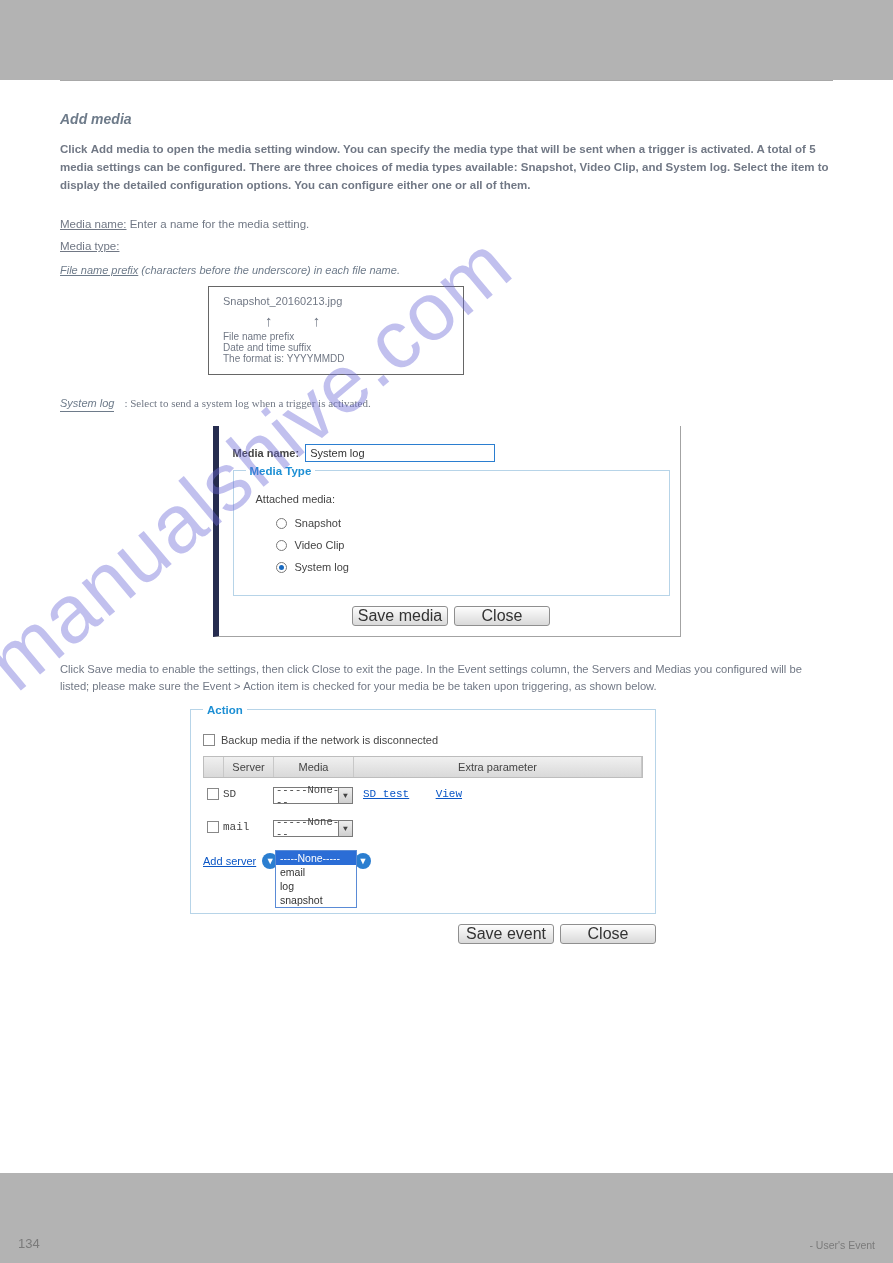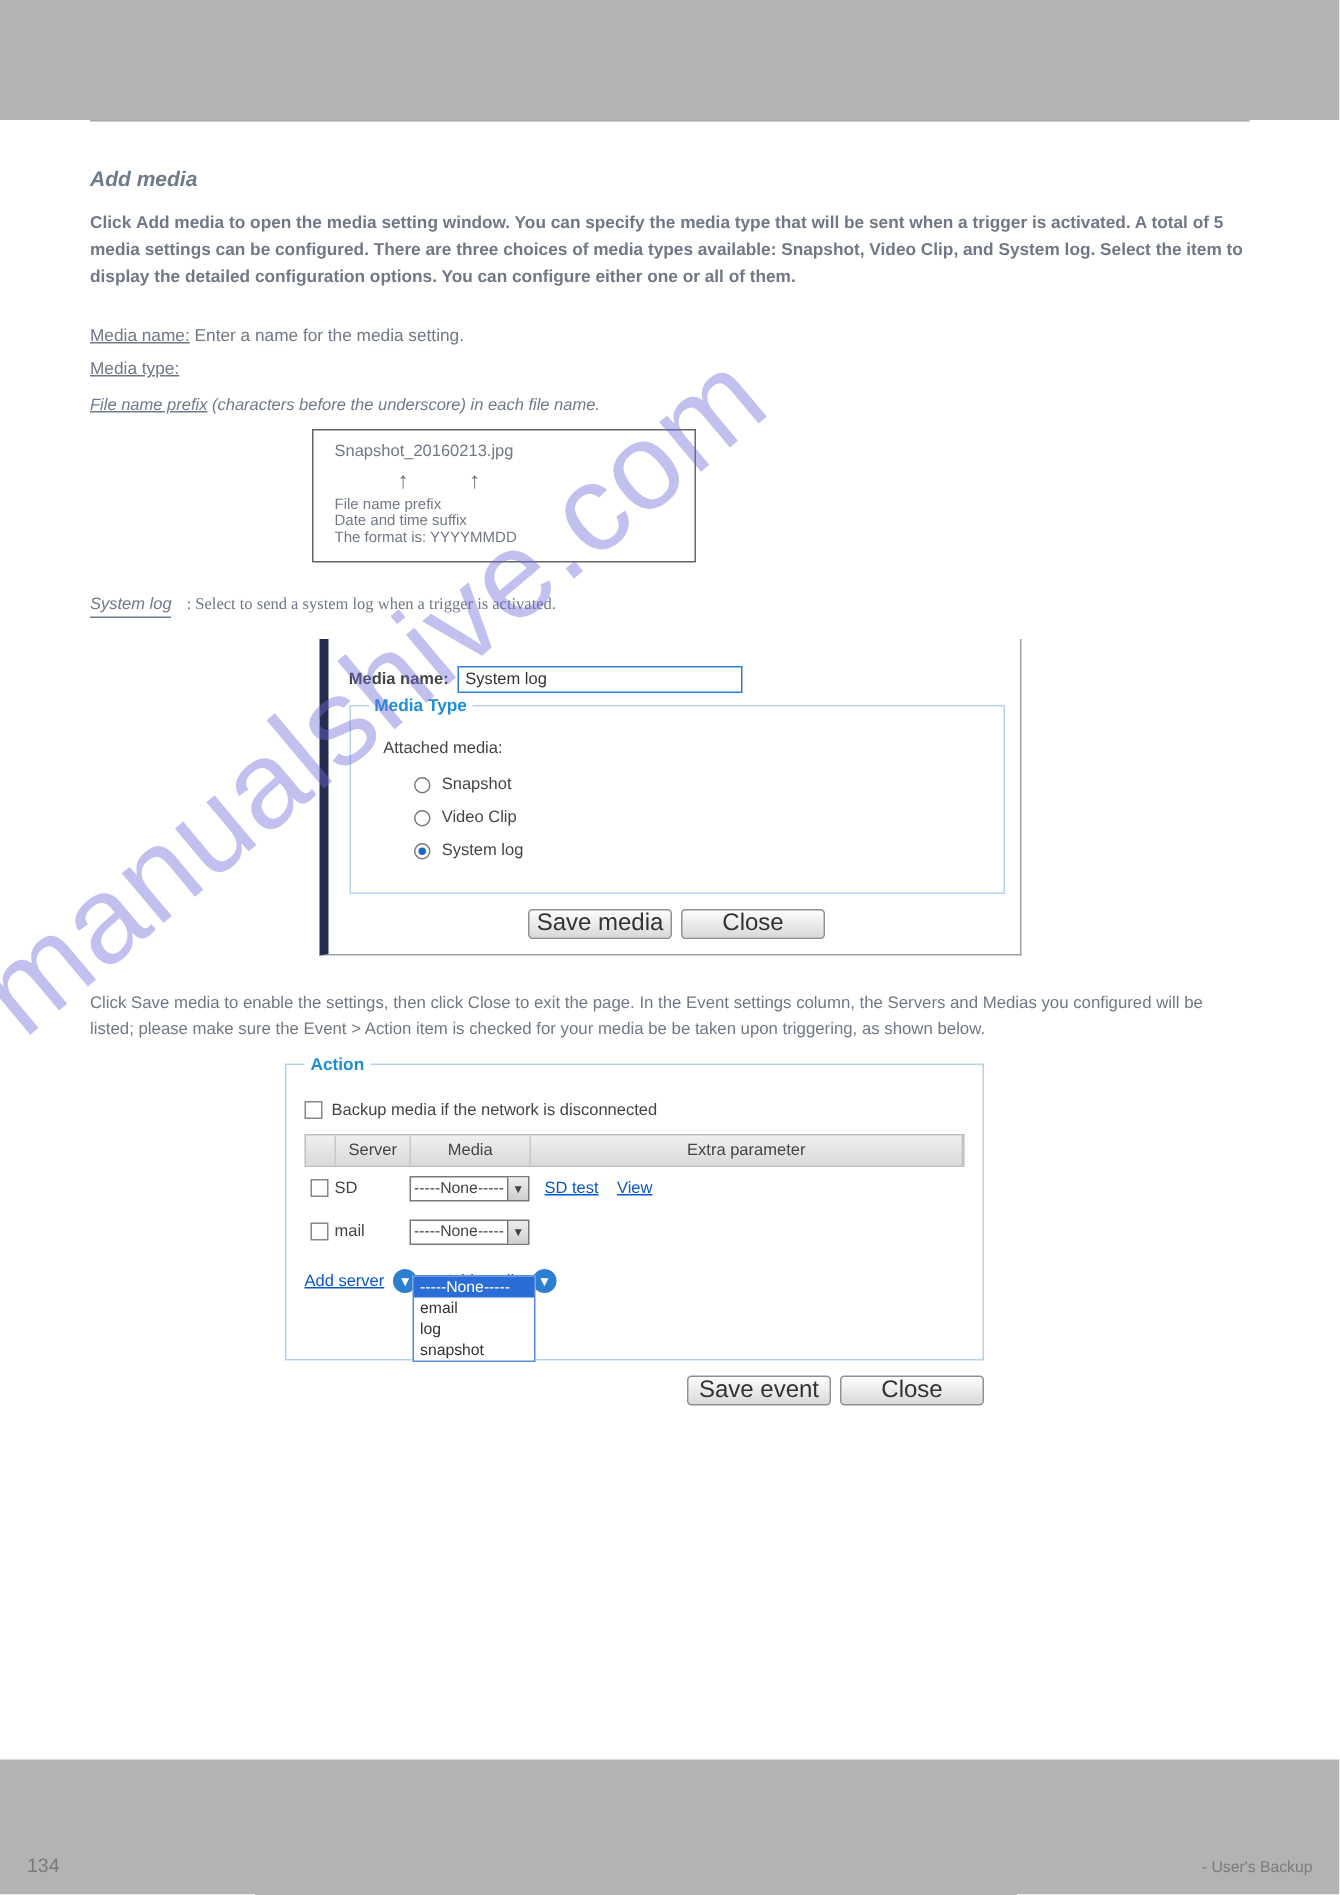--- a/index.html
+++ b/index.html
@@ -70,21 +70,21 @@
   .action-fs { border:1px solid #b7d4e8; padding:8px 12px 44px 12px; position:relative; }
   .action-legend { color:#1d8fd4; font-weight:bold; font-size:11.5px; position:relative; top:-14px; background:#fff; padding:0 4px; }
   .cb-row { display:flex; align-items:center; gap:6px; margin:4px 0 10px 0; color:#444; }
   .cb { width:12px; height:12px; border:1px solid #888; background:#fff; display:inline-block;}
   .thead { display:flex; background: linear-gradient(#f0f0f0,#d9d9d9); border:1px solid #bdbdbd; font-size:11px; }
   .th { padding:4px 6px; border-right:1px solid #c8c8c8; color:#444; text-align:center;}
   .th.c0{flex:0 0 20px;}
   .th.c1{flex:0 0 50px;}
   .th.c2{flex:0 0 80px;}
   .th.c3{flex:1;}
-  .trow { display:flex; align-items:center; padding:6px 0; font-size:11px; color:#444;}
+  .trow { display:flex; align-items:center; padding:6px 0; font-size:11px; color:#444;font-family:Liberation Mono, monospace;}
   .trow .c0{flex:0 0 20px; display:flex; justify-content:center;}
   .trow .c1{flex:0 0 50px;}
   .trow .c2{flex:0 0 90px;}
   .trow .c3{flex:1;}
   .sel-dd { border:1px solid #7a7a7a; height:17px; width:80px; display:inline-flex; align-items:center; font-size:10.5px; padding-left:2px; background:#fff; position:relative;}
   .sel-dd .arr { position:absolute; right:0; top:0; width:14px; height:15px; background:linear-gradient(#eee,#cfcfcf); border-left:1px solid #7a7a7a; display:flex; align-items:center; justify-content:center; font-size:8px;}
   .link { color:#0b57c6; text-decoration:underline; font-size:11px; }
   .dd-open {
     position:absolute; left:84px; top:140px;
     border:1px solid #5a8bd6; width:82px; background:#fff; font-size:10.5px; z-index:5;
@@ -237,14 +237,14 @@
       <div class="btn">Save event</div>
       <div class="btn">Close</div>
     </div>
   </div>
 </div>
 
 <div class="wm">manualshive.com</div>
 
 <div class="bottom-banner">
   <span class="pn">134</span>
-  <span>- User's Backup</span>
+  <span>- User's Event</span>
 </div>
 
 </body></html>

